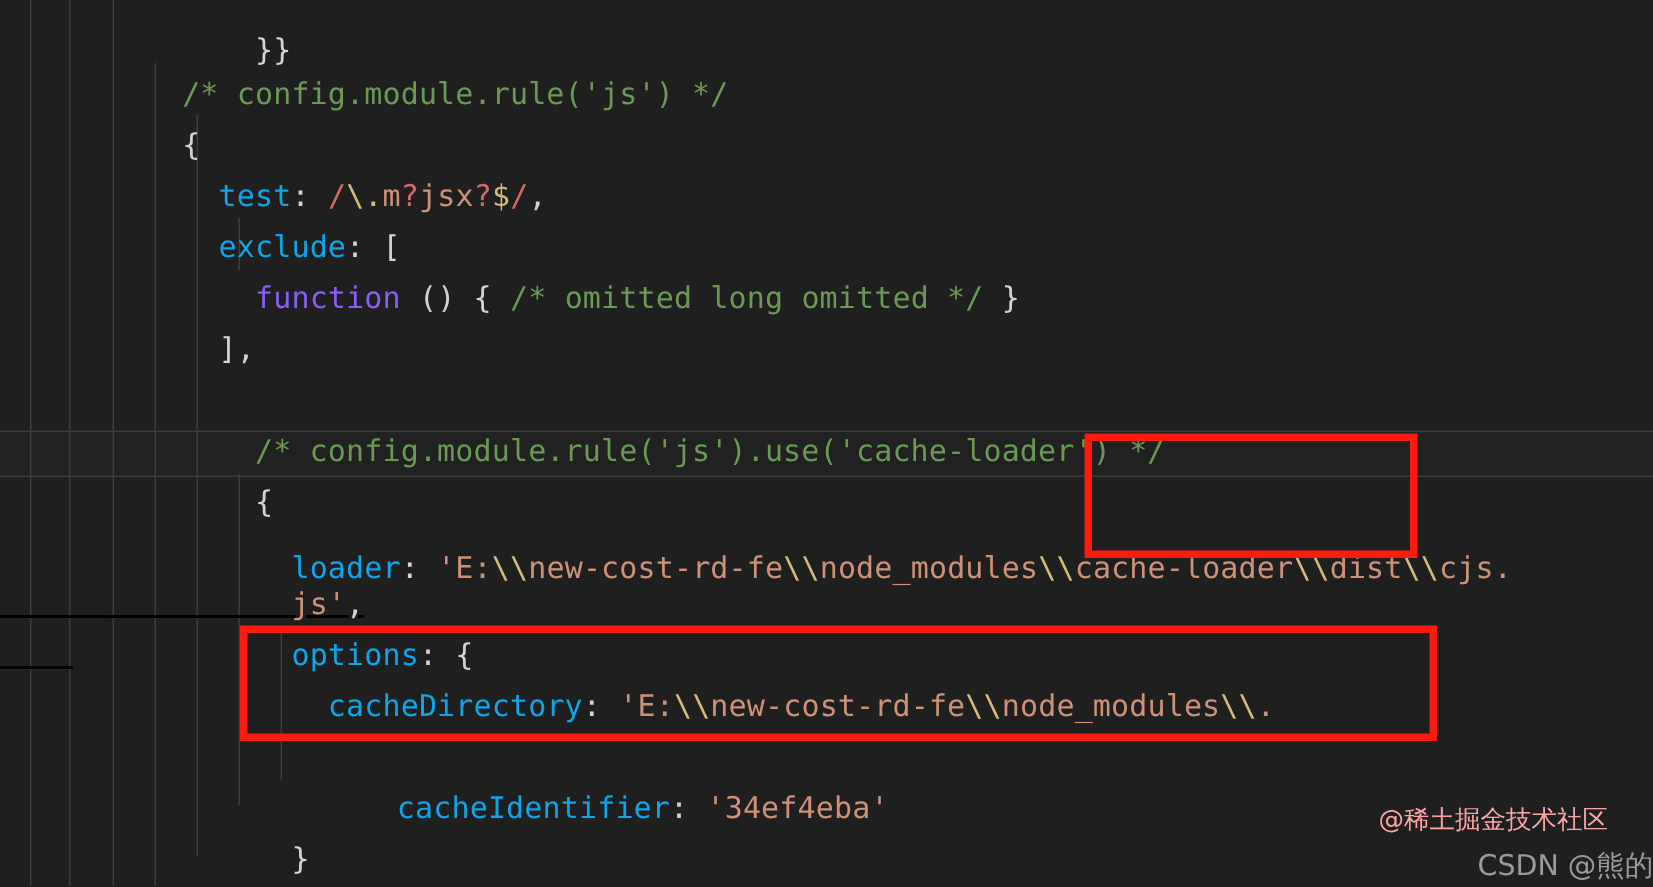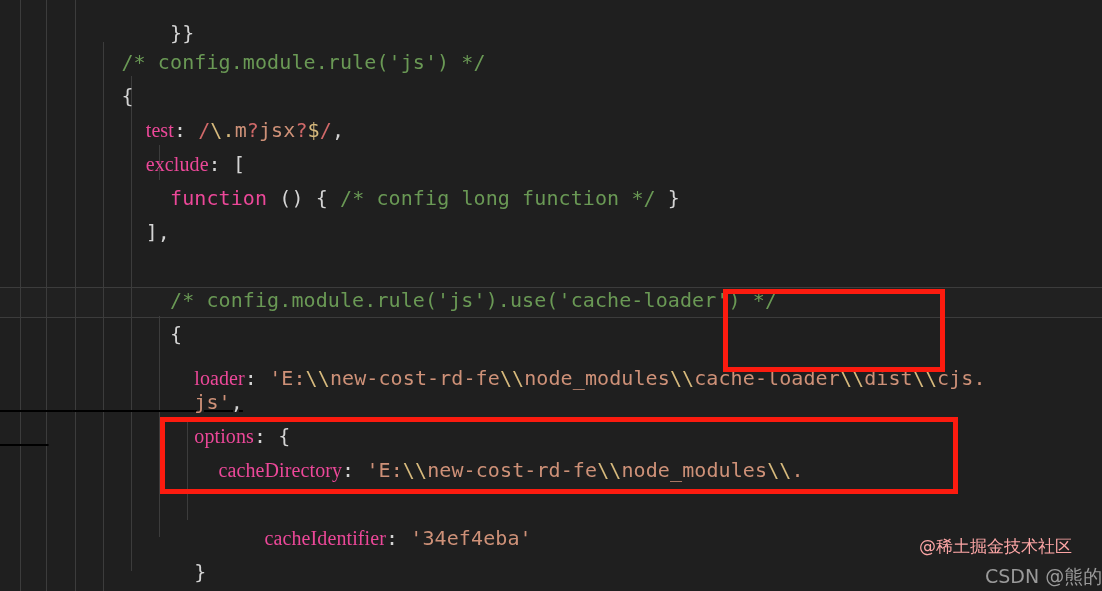--- a/index.html
+++ b/index.html
@@ -51,24 +51,24 @@
   .line {
     position: absolute;
     left: 0;
     width: 1102px;
     height: 34px;
     white-space: pre;
   }
 
   
   .cmt  { color: #6a9955; }
-  .key  { color: #ec4899; font-family: Liberation Serif, serif; }
+  .key  { color: #0ea5e9; }
   .str  { color: #ce9178; }
   .esc  { color: #d7ba7d; }
-  .kw   { color: #ec4899; }
+  .kw   { color: #8b5cf6; }
   .pun  { color: #d4d4d4; }
   .reg  { color: #d16969; }
 
   
   .redbox {
     position: absolute;
     border: 5px solid #fc1b0f;
     box-sizing: border-box;
     pointer-events: none;
   }
@@ -136,21 +136,21 @@
 
     <div class="line" style="top:79px;">
       <span class="pun">      </span><span class="key">test</span><span class="pun">: </span><span class="reg">/</span><span class="esc">\.</span><span class="str">m</span><span class="reg">?</span><span class="str">jsx</span><span class="reg">?</span><span class="esc">$</span><span class="reg">/</span><span class="pun">,</span>
     </div>
 
     <div class="line" style="top:113px;">
       <span class="pun">      </span><span class="key">exclude</span><span class="pun">: [</span>
     </div>
 
     <div class="line" style="top:147px;">
-      <span class="pun">        </span><span class="kw">function</span><span class="pun"> () { </span><span class="cmt">/* config long function */</span><span class="pun"> }</span>
+      <span class="pun">        </span><span class="kw">function</span><span class="pun"> () { </span><span class="cmt">/* omitted long omitted */</span><span class="pun"> }</span>
     </div>
 
     <div class="line" style="top:181px;">
       <span class="pun">      ],</span>
     </div>
 
 
     <div class="line" style="top:249px;">
       <span class="cmt">        /* config.module.rule('js').use('cache-loader') */</span>
     </div>

